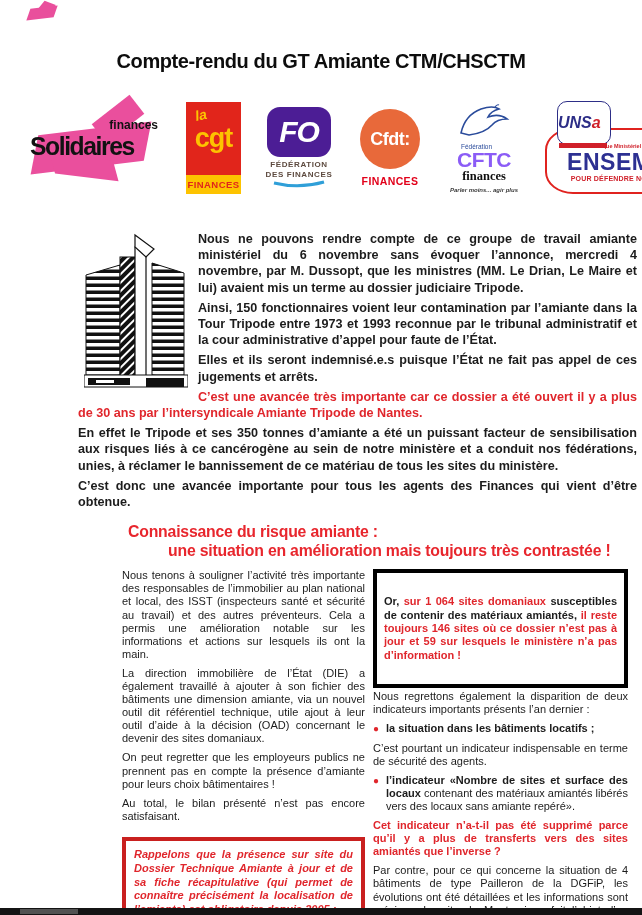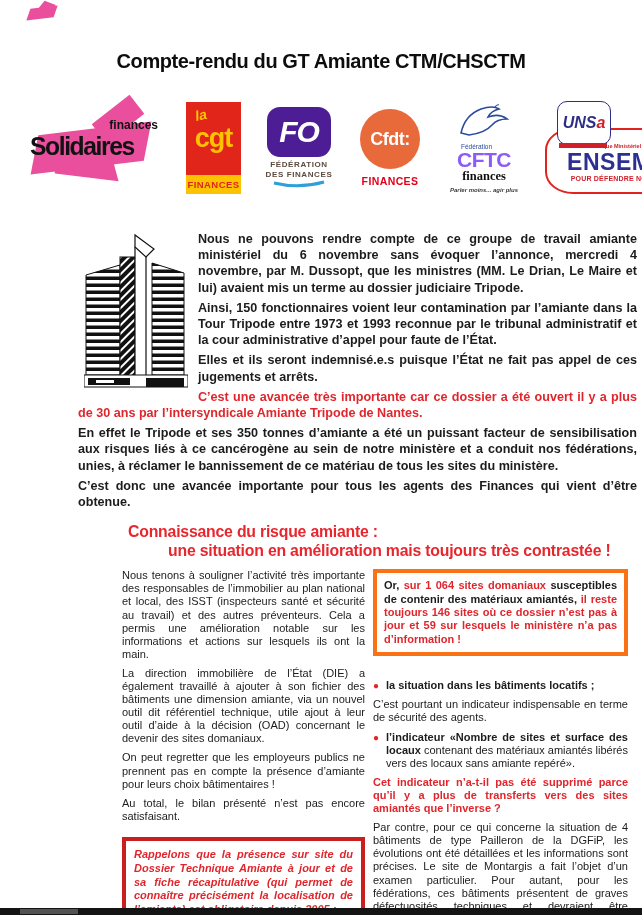--- a/index.html
+++ b/index.html
@@ -54,21 +54,21 @@
   .logo-cftc{width:74px;flex:none;text-align:center;}
   .cftc-fed{font-size:6.5px;color:#2a4b9b;text-align:left;margin-left:14px;}
   .cftc-main{font-size:21px;font-weight:bold;color:#8b5cf6;letter-spacing:-0.5px;line-height:19px;}
   .cftc-fin{font-family:"Liberation Serif",serif;font-size:12.5px;font-weight:bold;color:#0f0f0f;}
   .cftc-tag{margin-top:3px;font-size:6px;font-weight:bold;font-style:italic;color:#3a3a3a;}
 
   .logo-ensemble{position:relative;width:176px;height:94px;flex:none;}
   .ens-oval{position:absolute;left:0;right:0;bottom:1px;height:62px;border:2px solid #e0231f;
     border-radius:28px/22px;background:#fff;}
   .unsa-box{position:absolute;left:12px;top:0;width:52px;height:42px;background:#fff;
-    border:1px solid #2d2e87;border-radius:10px;display:flex;align-items:center;justify-content:center;z-index:2;}
+    border:1px solid #2d2e87;border-radius:10px;display:flex;align-items:center;justify-content:flex-start;z-index:2;}
   .unsa-box .u-main{color:#2d2e87;font-size:16px;font-weight:bold;font-style:italic;}
   .unsa-box .u-a{color:#d0202a;}
   .unsa-bar{position:absolute;left:14px;top:42px;width:48px;height:5px;background:#d0202a;z-index:2;}
   .cfecgc-box{position:absolute;right:8px;top:2px;width:54px;height:38px;background:#fff;
     border:1px solid #8a8a8a;transform:skewY(-6deg);box-shadow:-4px 4px 0 #1d1b4f;
     text-align:center;padding-top:2px;box-sizing:border-box;z-index:2;}
   .cfecgc-box .cfe{display:block;color:#111;font-size:13px;font-weight:bold;line-height:15px;font-style:italic;}
   .cfecgc-box .cgc{display:block;color:#d6232a;font-size:13px;font-weight:bold;line-height:14px;font-style:italic;}
   .ens-committee{position:absolute;left:10px;right:10px;top:42px;z-index:3;text-align:center;
     font-size:5.5px;font-weight:bold;color:#d0202a;}
@@ -92,21 +92,21 @@
   
   .columns{display:flex;margin:0 14px 0 122px;gap:8px;}
   .col{font-size:11px;line-height:13.1px;text-align:justify;color:#1c1c1c;}
   .col-left{width:243px;flex:none;}
   .col-right{width:255px;flex:none;}
   .col p{margin:0 0 6px;}
 
   .note-box{margin-top:14px;border:4px solid #c9201f;padding:7px 8px;
     color:#e0262c;font-weight:bold;font-style:italic;line-height:13.8px;font-size:11px;}
 
-  .alert-box{border:4px solid #f97316;padding:6px 7px;margin:0 0 23px;
+  .alert-box{border:4px solid #000000;padding:22px 7px;margin:0 0 2px;
     font-weight:bold;line-height:13.4px;}
   .seg-red{color:#e0262c;}
   .seg-black{color:#1c1c1c;}
 
   .bullet{position:relative;padding-left:13px;font-weight:bold;margin:2px 0 5px;}
   .bullet .dot{position:absolute;left:0;top:0;color:#e0262c;font-size:10px;}
   .bullet .rest{font-weight:normal;}
   .para-red{color:#e0262c;font-weight:bold;}
 
   
@@ -233,20 +233,21 @@
       <p>Au total, le bilan présenté n’est pas encore satisfaisant.</p>
       <div class="note-box">
         <span>Rappelons que la présence sur site du Dossier Technique Amiante à jour et de sa fiche récapitulative (qui permet de connaître précisément la localisation de l’amiante) est obligatoire depuis 2005 : </span>
       </div>
     </div>
 
     <div class="col col-right">
       <div class="alert-box">
         <span class="seg-black">Or, </span><span class="seg-red">sur 1 064 sites domaniaux </span><span class="seg-black">susceptibles de contenir des matériaux amiantés, </span><span class="seg-red">il reste toujours 146 sites où ce dossier n’est pas à jour et 59 sur lesquels le ministère n’a pas d’information !</span>
       </div>
+      <p>Nous regrettons également la disparition de deux indicateurs importants présents l’an dernier :</p>
       <p class="bullet">
         <span class="dot">●</span><span>la situation dans les bâtiments locatifs ;</span>
       </p>
       <p>C’est pourtant un indicateur indispensable en terme de sécurité des agents.</p>
       <p class="bullet">
         <span class="dot">●</span><span>l’indicateur «Nombre de sites et surface des locaux </span><span class="rest">contenant des matériaux amiantés libérés vers des locaux sans amiante repéré».</span>
       </p>
       <p class="para-red">Cet indicateur n’a-t-il pas été supprimé parce qu’il y a plus de transferts vers des sites amiantés que l’inverse ?</p>
       <p>Par contre, pour ce qui concerne la situation de 4 bâtiments de type Pailleron de la DGFiP, les évolutions ont été détaillées et les informations sont précises. Le site de Montargis a fait l’objet d’un examen particulier. Pour autant, pour les fédérations, ces bâtiments présentent de graves défectuosités techniques et devraient être abandonnés.</p>
     </div>

